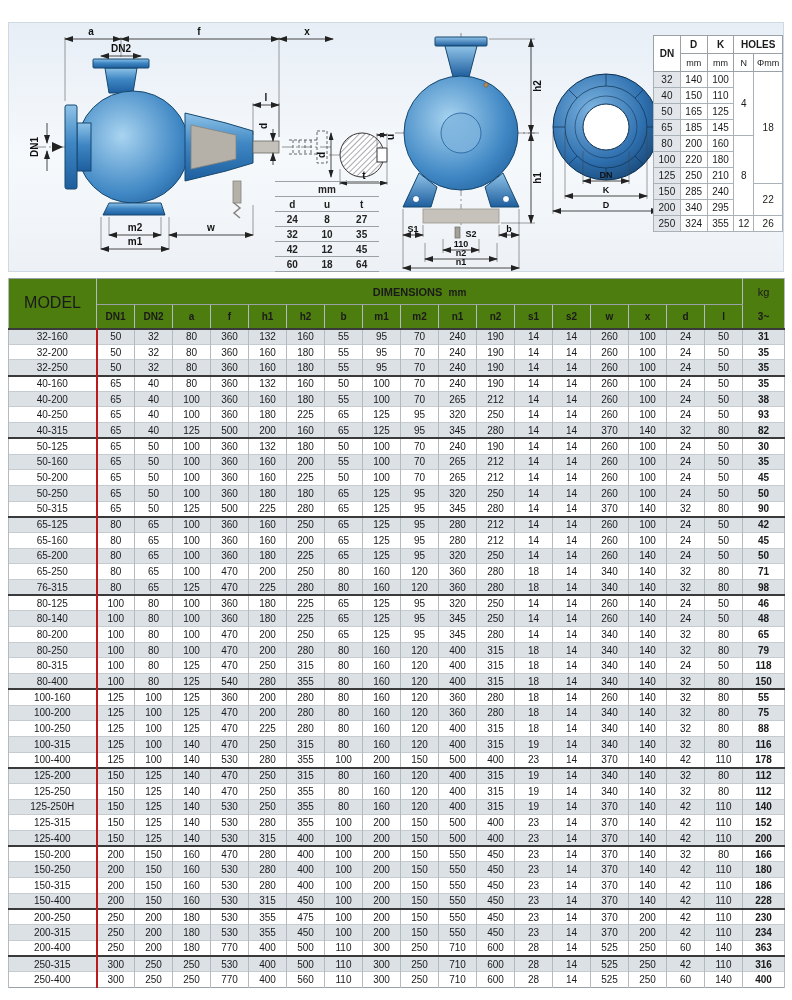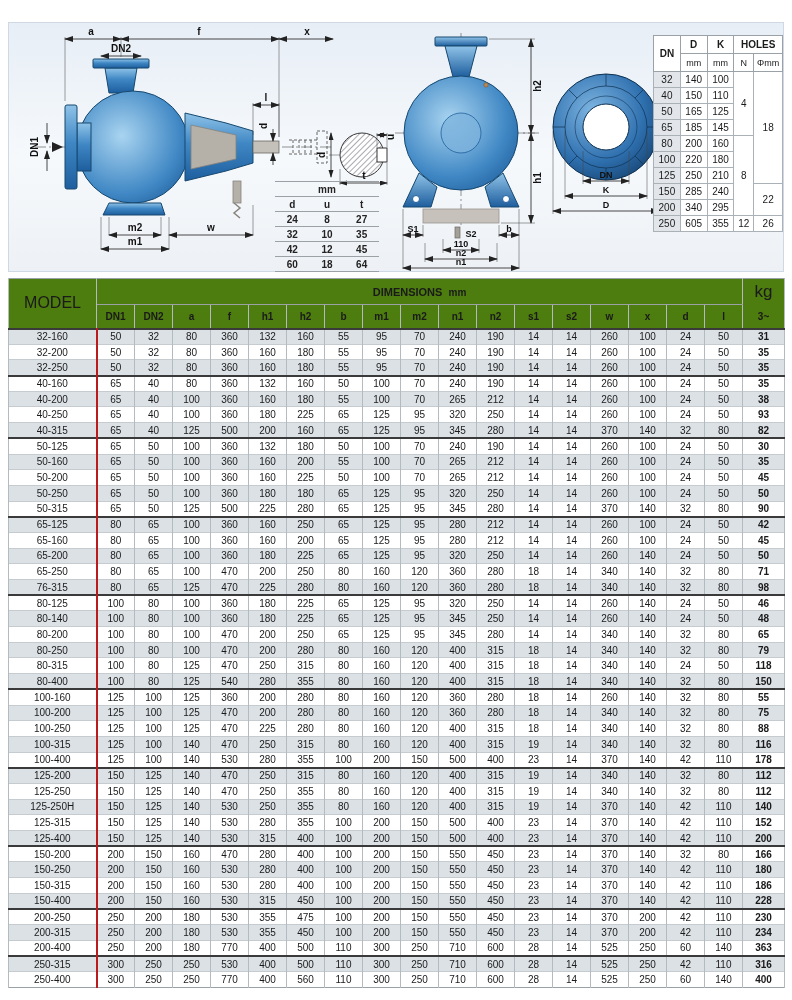--- a/index.html
+++ b/index.html
@@ -35,21 +35,21 @@
   .flange-table td.dn{background:#e2e6ea;font-weight:normal}
   .flange-table tbody tr:first-child td{border-top:1.5px solid #555}
 
   
   .main-table{position:absolute;left:8px;top:278px;width:776px;border-collapse:collapse;table-layout:fixed;border:1px solid #9aa2a8}
   .main-table th,.main-table td{border-left:1px solid #b3bac0;border-right:1px solid #b3bac0;text-align:center;vertical-align:middle}
   .main-table thead th{background:#4d7c0f}
   .model-h{font-size:16px;font-weight:normal;border-right:1px solid #666}
   .dims-h{font-size:11px;font-weight:bold;height:26px;border-bottom:1px solid #9aa2a8}
   .dims-h .unit{font-size:10px;font-weight:bold}
-  .kg-h{font-size:17px;font-weight:normal;border-left:1px solid #666;height:26px}
+  .kg-h{font-size:11px;font-weight:normal;border-left:1px solid #666;height:26px}
   .sub-h th{font-size:10px;font-weight:bold;height:24px}
   .kg-sub{border-left:1px solid #666}
   .main-table tbody{border-top:2px solid #3a3a3a}
   .main-table tbody td{font-size:10px;height:15.7px;line-height:13px;padding:0;border-top:1px solid #c6cbd0;color:#1a1a1a}
   .main-table tbody tr.shaded{background:var(--row-shade)}
   .main-table tbody tr.group-start td{border-top:2px solid #3a3a3a}
   .main-table td.model-cell{font-weight:normal;border-right:2px solid #b91c1c}
   .main-table td.kg-cell{font-weight:bold;border-left:1px solid #666}
 </style>
 </head>
@@ -351,21 +351,21 @@
           <td>240</td>
           <td rowspan="2">22</td>
         </tr>
         <tr>
           <td class="dn">200</td>
           <td>340</td>
           <td>295</td>
         </tr>
         <tr>
           <td class="dn">250</td>
-          <td>605</td>
+          <td>324</td>
           <td>355</td>
           <td rowspan="1">12</td>
           <td rowspan="1">26</td>
         </tr>
       </tbody>
   </table>
 </div>
 
 <table class="main-table">
   <colgroup>

